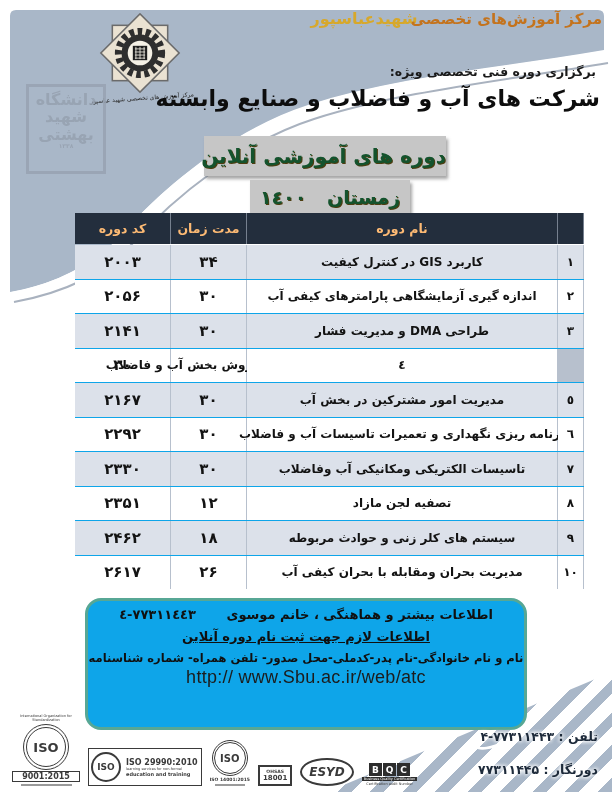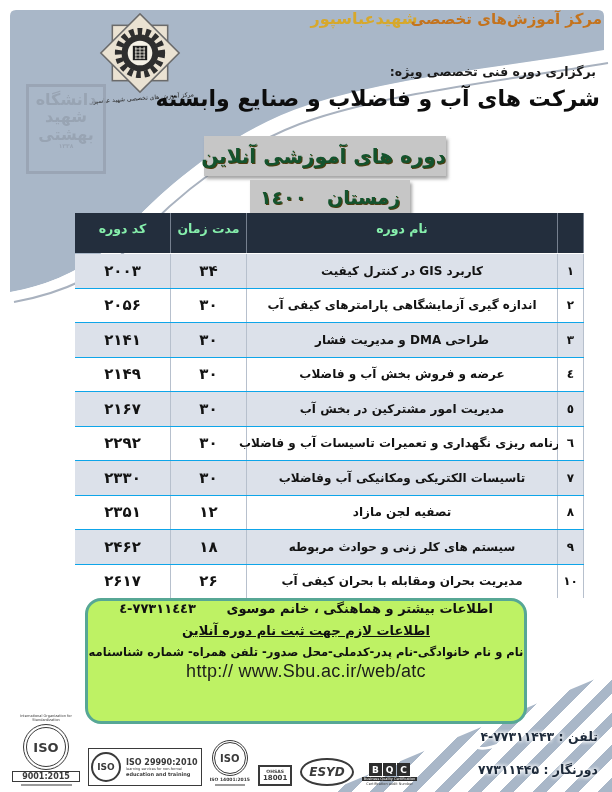--- a/index.html
+++ b/index.html
@@ -33,36 +33,36 @@
           box-shadow:2px 3px 3px rgba(80,80,80,.5);
           text-shadow:1px 1px 0 #4d3d10}
   #banner1{left:204px;top:136px;width:242px;height:40px;font-size:20px;line-height:40px}
   #banner2{left:250px;top:180px;width:160px;height:35px;font-size:19px;line-height:35px}
   #banner2 .yr{margin-right:14px}
   .ltr{direction:ltr;unicode-bidi:bidi-override;display:inline-block}
 
   
   #table{position:absolute;left:75px;top:213px;width:509px;z-index:2}
   .thead{display:grid;grid-template-columns:95px 75px 310px 25px;gap:1px;background:#76808f}
-  .thead .hc{background:#232e3d;color:#86efac;font-size:12.5px;font-weight:bold;
-             height:40px;line-height:31px;text-align:center;direction:rtl}
+  .thead .hc{background:#232e3d;color:#fdba74;font-size:12.5px;font-weight:bold;
+             height:31px;line-height:31px;text-align:center;direction:rtl}
   #tbody{display:flex;flex-direction:column;gap:1px;background:#0ea5e9;margin-top:1px}
   .trow{display:grid;grid-template-columns:95px 75px 310px 25px;gap:1px;
         background:#b7c0cd;height:33.5px}
   .cell{display:flex;align-items:center;justify-content:center;font-weight:bold;color:#131313}
   .row-gray .cell{background:#dce1ea}
   .row-white .cell{background:#ffffff}
   .c-code,.c-dur{font-size:15px}
   .c-name{font-size:12px;direction:rtl;white-space:nowrap}
   .c-num{font-size:12px}
 
   
   #contact{position:absolute;left:85px;top:598px;width:436px;height:120px;
-           background:#bef264;border:3px solid #57a795;border-radius:16px;
-           direction:rtl;text-align:center;color:#101010;z-index:3;}
+           background:#0ea5e9;border:3px solid #57a795;border-radius:16px;
+           direction:rtl;text-align:center;color:#101010;z-index:3;padding-top:6px}
   #contact .l1{font-size:13px;font-weight:bold}
   #contact .l1 .num{margin-right:26px}
   #contact .l2{margin-top:7px;font-size:13px;font-weight:bold;text-decoration:underline}
   #contact .l3{margin-top:7px;font-size:11.5px;font-weight:bold}
   #contact .l4{margin-top:2px;font-family:"Liberation Sans",sans-serif;font-size:18px;
                color:#1c1c1c;direction:ltr;letter-spacing:.3px}
 
   
   #stripes{position:absolute;right:0;bottom:0;width:285px;height:120px;z-index:1;
            background:repeating-linear-gradient(135deg,#a9b7c8 0 10px,#ffffff 10px 23px);
@@ -175,21 +175,20 @@
       <div class="cell c-name">اندازه گیری آزمایشگاهی پارامترهای کیفی آب</div>
       <div class="cell c-num">٢</div>
     </div>
       <div class="trow row-gray">
       <div class="cell c-code">۲۱۴۱</div>
       <div class="cell c-dur">۳۰</div>
       <div class="cell c-name">طراحی DMA و مدیریت فشار</div>
       <div class="cell c-num">٣</div>
     </div>
       <div class="trow row-white">
-      <div class="cell c-code">۲۱۴۹</div>
       <div class="cell c-dur">۳۰</div>
       <div class="cell c-name">عرضه و فروش بخش آب و فاضلاب</div>
       <div class="cell c-num">٤</div>
     </div>
       <div class="trow row-gray">
       <div class="cell c-code">۲۱۶۷</div>
       <div class="cell c-dur">۳۰</div>
       <div class="cell c-name">مدیریت امور مشترکین در بخش آب</div>
       <div class="cell c-num">٥</div>
     </div>

